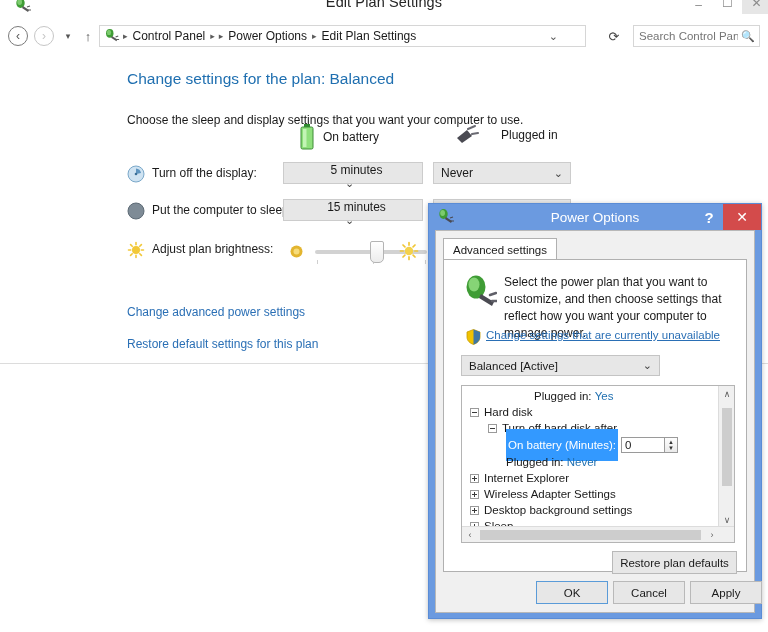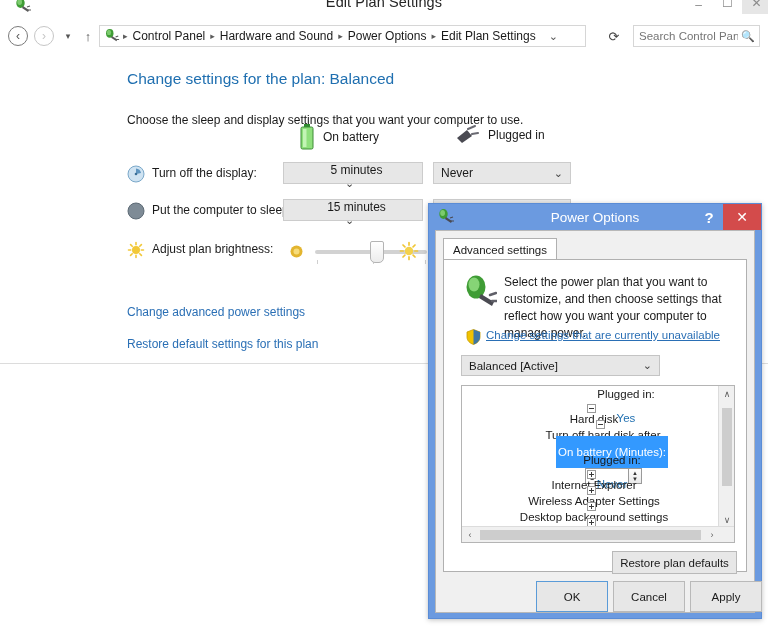--- a/index.html
+++ b/index.html
@@ -124,21 +124,21 @@
     position: absolute; left: 127px; top: 44px;
     font-size: 12px; color: #1a1a1a; margin-top: 17px;
   }
 
   #col-battery-hdr {
     position: absolute; left: 300px; top: 72px;
     display: flex; align-items: center; gap: 9px;
   }
   #col-plugged-hdr {
     position: absolute; left: 455px; top: 72px;
-    display: flex; align-items: center; gap: 9px;
+    display: flex; align-items: center; gap: 22px;
   }
   .col-hdr-label { font-size: 12px; color: #1a1a1a; }
 
   .setting-row { position: absolute; left: 127px; height: 26px; }
   .setting-icon {
     position: absolute; left: 0; top: 3px; width: 18px; height: 18px;
   }
   .setting-label {
     position: absolute; left: 25px; top: 4px;
     font-size: 12px; color: #1a1a1a; white-space: nowrap;
@@ -245,21 +245,21 @@
 
   #treeview {
     position: absolute; left: 17px; top: 125px;
     width: 274px; height: 158px;
     background: #ffffff; border: 1px solid #b4b4b4;
     overflow: hidden;
   }
   .tree-rows { position: absolute; left: 0; top: 0; width: 256px; }
   .tree-row {
     position: relative; height: 16px; display: flex; align-items: center;
-    font-size: 11.5px; color: #1a1a1a; white-space: nowrap; flex-direction: column;
+    font-size: 11.5px; color: #1a1a1a; white-space: nowrap;
   }
   .expander {
     width: 9px; height: 9px; flex: none;
     border: 1px solid #9a9a9a; background: #fff;
     position: relative; margin-right: 5px;
   }
   .expander::before {
     content: ""; position: absolute; left: 1px; top: 3px;
     width: 5px; height: 1px; background: #3a3a3a;
   }
@@ -316,21 +316,21 @@
 
   #restore-defaults-btn {
     position: absolute; left: 168px; top: 291px;
     width: 125px; height: 23px;
     background: #e7e7e7; border: 1px solid #b9b9b9;
     display: flex; align-items: center; justify-content: center;
     font-size: 11.5px; color: #1a1a1a;
   }
 
   .dlg-btn {
-    position: absolute; top: 350px; height: 31px; width: 72px;
+    position: absolute; top: 350px; height: 23px; width: 72px;
     background: #e7e7e7; border: 1px solid #b9b9b9;
     display: flex; align-items: center; justify-content: center;
     font-size: 11.5px; color: #1a1a1a;
   }
   #btn-ok     { left: 100px; border-color: #5a9bd8; }
   #btn-cancel { left: 177px; }
   #btn-apply  { left: 254px; }
 </style>
 </head>
 <body>
@@ -374,21 +374,20 @@
     <div id="breadcrumb">
       <svg id="breadcrumb-icon" viewBox="0 0 18 18">
         <ellipse cx="6.5" cy="6" rx="4.2" ry="5" fill="#3f9c35"></ellipse>
         <ellipse cx="5.6" cy="5" rx="2.4" ry="3" fill="#7ccb6e"></ellipse>
         <path d="M9 9 L15 13 L14 15 L8 11 Z" fill="#5a5a5a"></path>
         <path d="M13 10 L16 9 M14 13 L17 13" stroke="#5a5a5a" stroke-width="1.2" fill="none"></path>
       </svg>
       <span class="crumb-sep">▸</span>
       <span class="crumb">Control Panel</span>
       <span class="crumb-sep">▸</span>
-      <span class="crumb">Hardware and Sound</span>
       <span class="crumb-sep">▸</span>
       <span class="crumb">Power Options</span>
       <span class="crumb-sep">▸</span>
       <span class="crumb">Edit Plan Settings</span>
       <span id="crumb-drop">⌄</span>
     </div>
 
     <div id="refresh-btn">
       <span>⟳</span>
     </div>

